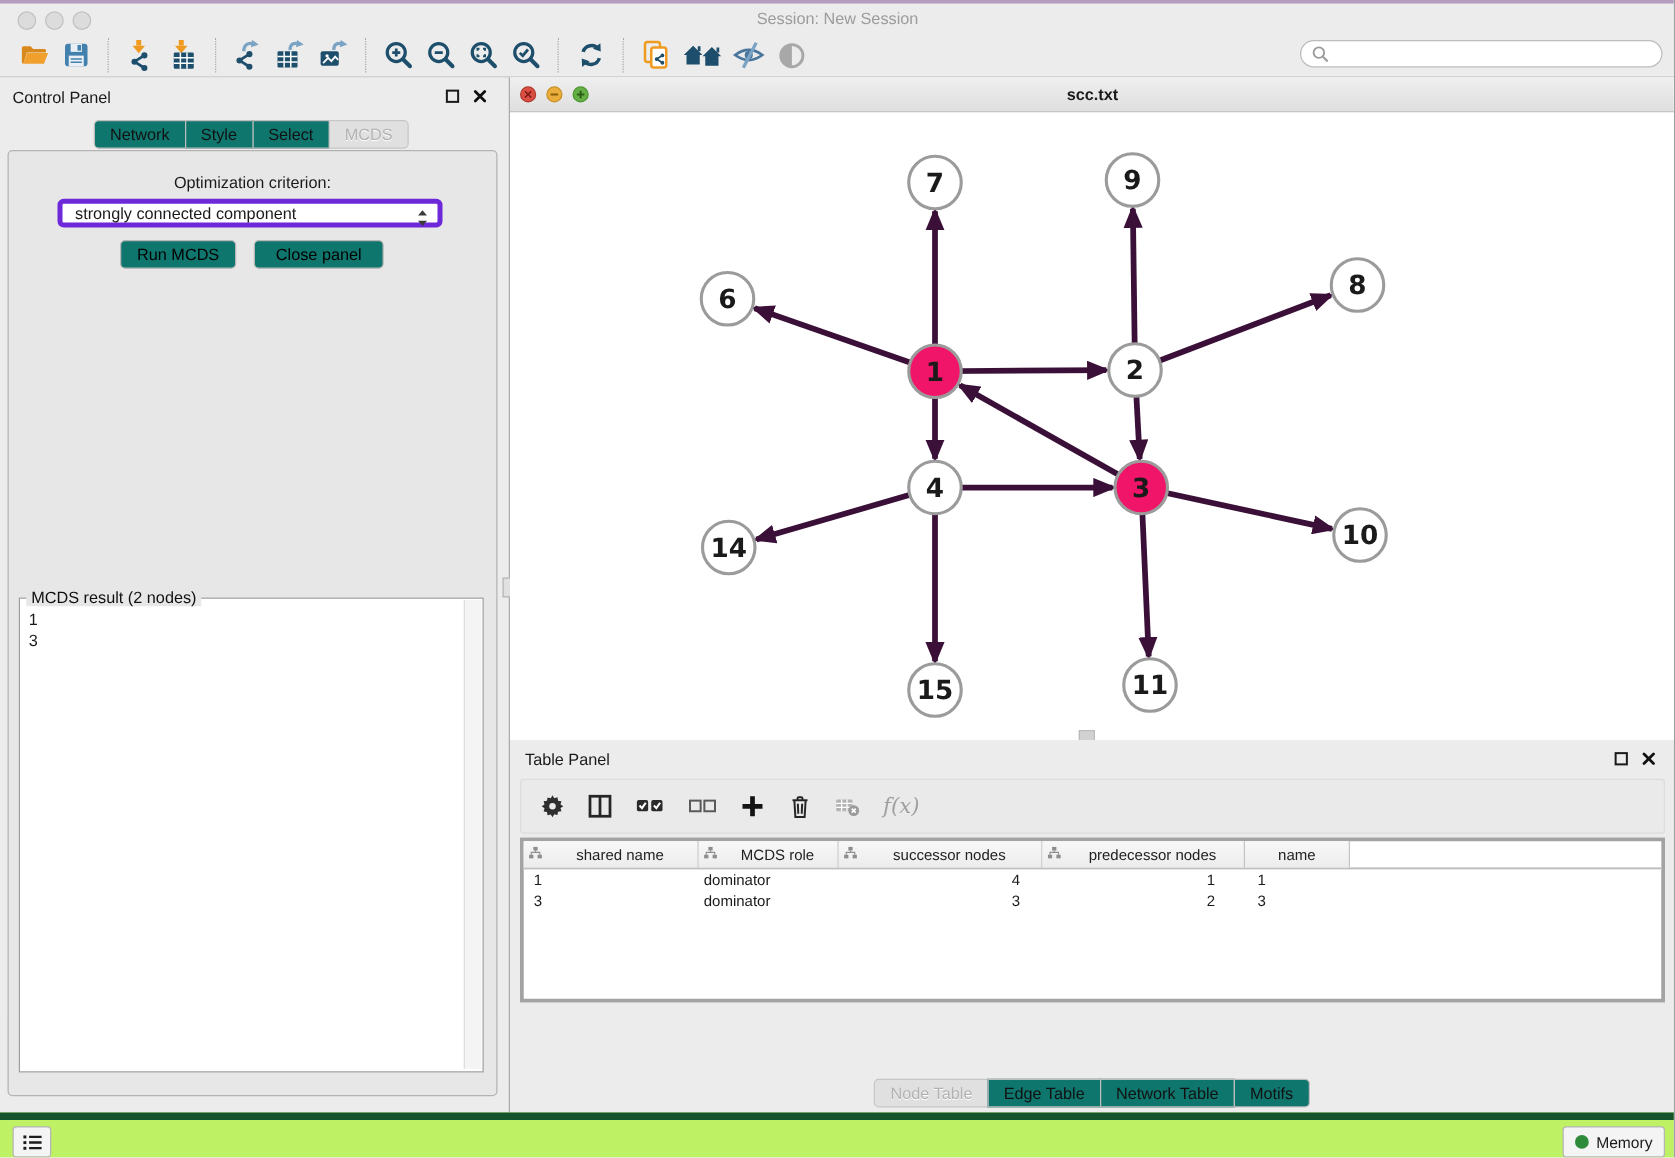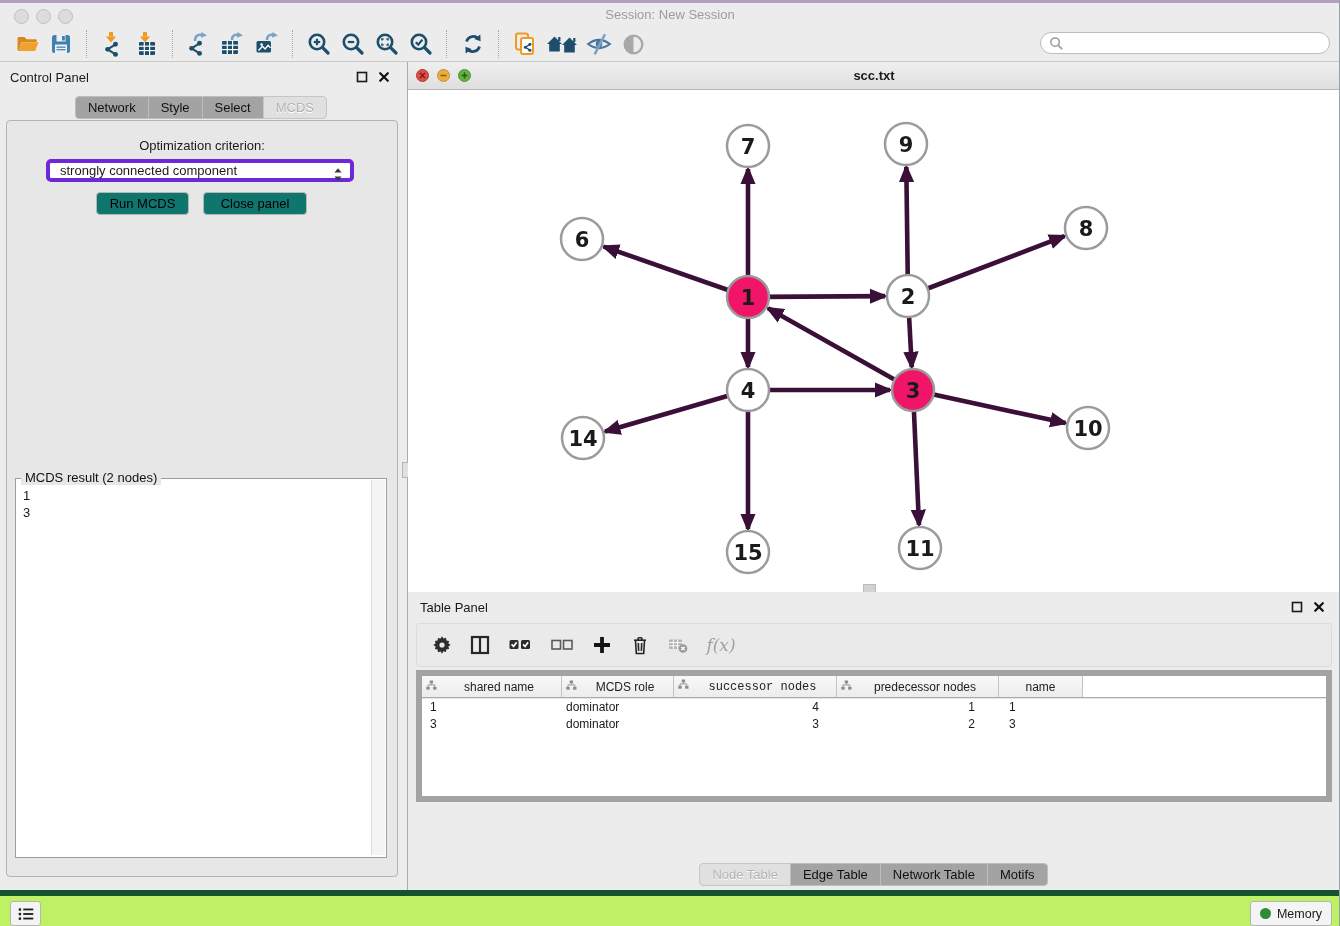--- a/index.html
+++ b/index.html
@@ -18,21 +18,21 @@
   .tb-sep{width:1px;height:28px;border-left:1px dotted #a8a8a8;margin:0 8px;flex:0 0 auto;}
   .search-wrap{position:absolute;right:10px;top:5px;width:290px;height:22px;background:#fff;
                border:1px solid #bdbdbd;border-radius:12px;display:flex;align-items:center;padding-left:8px;box-sizing:border-box;}
   .search-wrap input{border:none;outline:none;font-size:12px;width:240px;background:transparent;font-family:"Liberation Sans",sans-serif;}
   
   .cpanel{left:0;top:62px;width:403px;height:828px;background:#ececec;}
   .panel-head{height:30px;display:flex;align-items:center;font-size:13px;padding:0 10px;}
   .panel-head .sp{flex:1;}
   .winbtn{width:18px;height:18px;display:flex;align-items:center;justify-content:center;margin-left:4px;}
   .tabs-row{display:flex;justify-content:center;}
-  .tab{font-size:13px;padding:3px 12px;background:#a3a3a3;border:1px solid #bdbdbd;margin-left:-1px;color:#111;}
+  .tab{font-size:13px;padding:3px 12px;background:#0f766e;border:1px solid #bdbdbd;margin-left:-1px;color:#111;}
   .tab.first{border-radius:4px 0 0 4px;}
   .tab.last{border-radius:0 4px 4px 0;}
   .tab.active{background:#e0e0e0;color:#b2b2b2;text-shadow:0 1px 0 #fff;border-color:#c6c6c6;}
   .cp-content{left:6px;top:58px;width:390px;height:755px;border:1px solid #b3b3b3;border-radius:4px;background:#e7e7e7;}
   .opt-label{width:100%;text-align:center;font-size:13px;margin-top:17px;}
   .dropdown{left:39px;top:38px;width:308px;height:23px;background:#fff;border:4px solid #6d28d9;border-radius:5px;
             display:flex;align-items:flex-end;font-size:13px;padding-left:10px;box-sizing:border-box;}
   .dropdown .chev{position:absolute;right:7px;top:4px;}
   .btn{background:#0f766e;border:1px solid #b7b7b7;border-radius:4px;font-size:13px;height:23px;
        display:inline-flex;align-items:center;justify-content:center;box-sizing:border-box;}
@@ -49,21 +49,21 @@
   .net-title{width:100%;text-align:center;font-size:13px;line-height:27px;color:#1a1a1a;}
   .light{position:absolute;top:7px;width:13px;height:13px;border-radius:50%;box-sizing:border-box;}
   .canvas{position:absolute;left:0;top:28px;width:932px;height:502px;background:#fff;}
   .hgrip{position:absolute;left:455px;top:494px;width:11px;height:8px;background:#d2d2d2;border:1px solid #bbb;}
   
   .tpanel{left:408px;top:592px;width:932px;height:298px;background:#ececec;}
   .tp-toolbar{position:absolute;left:8px;top:31px;width:916px;height:44px;background:#eaeaea;border:1px solid #dcdcdc;
               border-radius:3px;display:flex;align-items:center;padding-left:10px;box-sizing:border-box;}
   .tp-btn{width:30px;height:30px;display:flex;align-items:center;justify-content:center;margin-right:8px;flex:0 0 auto;}
   .fx{font-family:"DejaVu Serif",serif;font-style:italic;font-size:17px;color:#a0a0a0;}
-  .dtable{position:absolute;left:8px;top:78px;width:916px;height:132px;background:#fff;border:6px solid #a3a3a3;box-sizing:border-box;}
+  .dtable{position:absolute;left:8px;top:78px;width:916px;height:132px;background:#fff;border:3px solid #a3a3a3;box-sizing:border-box;}
   .thead{display:flex;height:21px;border-bottom:1px solid #ababab;box-shadow:0 1px 0 #e6e6e6;}
   .th{background:linear-gradient(#f8f8f8,#ececec);border-right:1px solid #c4c4c4;box-sizing:border-box;
       display:flex;align-items:center;font-size:12px;color:#222;}
   .th .lbl{flex:1;text-align:center;}
   .th .ticon{margin-left:4px;flex:0 0 auto;}
   .trow{display:flex;height:17px;font-size:12px;align-items:center;}
   .c0{width:140px;padding-left:8px;box-sizing:border-box;}
   .c1{width:112px;padding-left:4px;box-sizing:border-box;}
   .c2{width:163px;text-align:right;padding-right:18px;box-sizing:border-box;}
   .c3{width:162px;text-align:right;padding-right:24px;box-sizing:border-box;}
@@ -483,21 +483,21 @@
         <span class="ticon"><svg width="11" height="11" viewBox="0 0 11 11">
               <g fill="#8d8d8d">
                 <rect x="3.7" y="0.5" width="3.4" height="2.9"></rect>
                 <rect x="0.3" y="6.8" width="3.4" height="2.9"></rect>
                 <rect x="7.1" y="6.8" width="3.4" height="2.9"></rect>
               </g>
               <path d="M5.4 3.4 v1.5 M2 6.8 V4.9 h6.8 v1.9" stroke="#8d8d8d" fill="none" stroke-width="0.9"></path>
             </svg></span>
         <span class="lbl">MCDS role</span>
       </div>
-      <div class="th c2" style="padding:0;text-align:left;font-family:Liberation Mono, monospace;">
+      <div class="th c2" style="padding:0;text-align:left;">
         <span class="ticon"><svg width="11" height="11" viewBox="0 0 11 11">
               <g fill="#8d8d8d">
                 <rect x="3.7" y="0.5" width="3.4" height="2.9"></rect>
                 <rect x="0.3" y="6.8" width="3.4" height="2.9"></rect>
                 <rect x="7.1" y="6.8" width="3.4" height="2.9"></rect>
               </g>
               <path d="M5.4 3.4 v1.5 M2 6.8 V4.9 h6.8 v1.9" stroke="#8d8d8d" fill="none" stroke-width="0.9"></path>
             </svg></span>
         <span class="lbl">successor nodes</span>
       </div>

